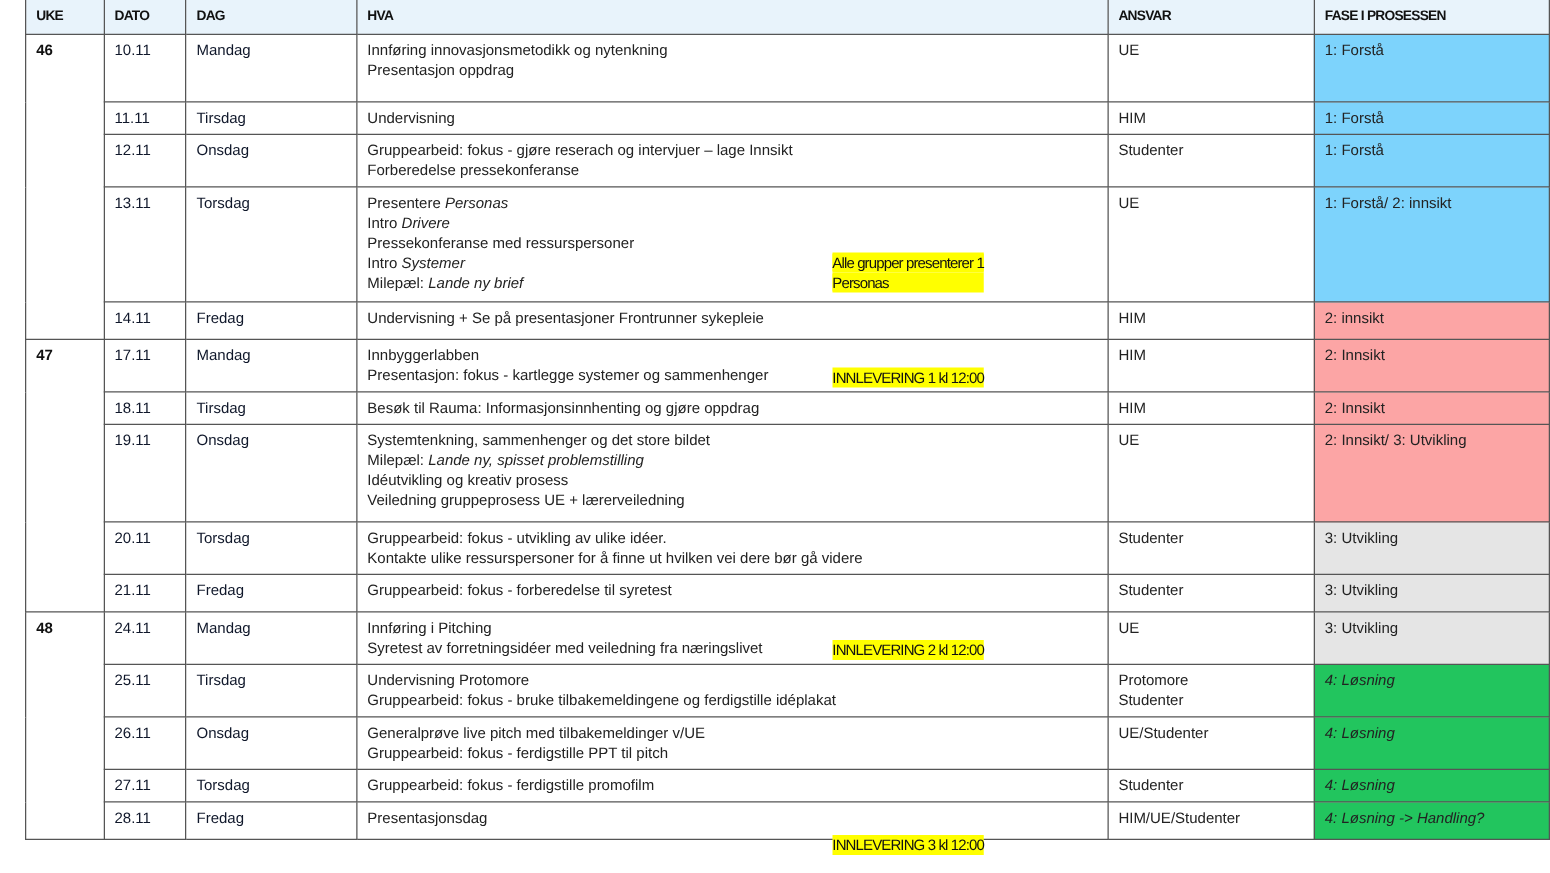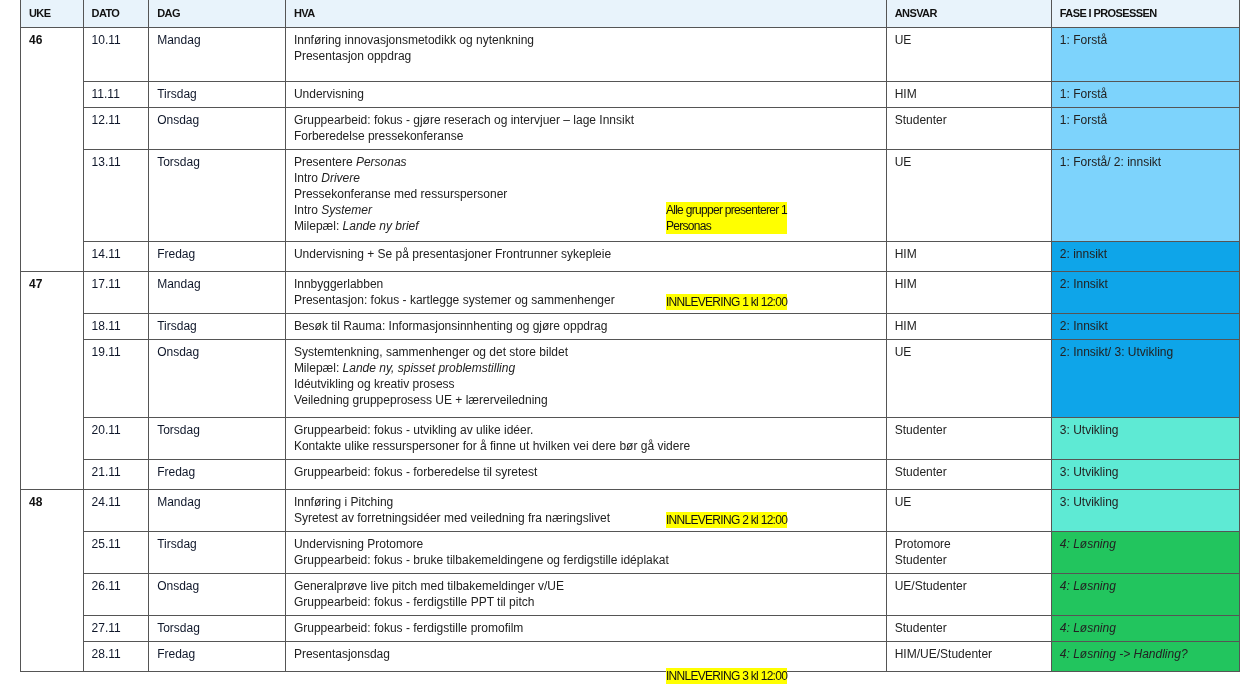--- a/index.html
+++ b/index.html
@@ -9,22 +9,22 @@
   table.plan td, table.plan th { border:1px solid #555; vertical-align:top; padding:4px 6px 3px 8px; line-height:16px; text-align:left; }
   table.plan th { background:#e8f3fb; font-weight:bold; font-size:11px; letter-spacing:-0.6px; height:22px; padding-top:6px; padding-bottom:0; color:#111; }
   td.uke { font-weight:bold; color:#111; }
   td.dato, td.dag { color:#0f172a; }
   td.hva { position:relative; }
   .hl { position:absolute; left:380px; top:4px; background:#ffff00; font-weight:normal; letter-spacing:-0.7px; color:#111; line-height:16px;margin-top:48px; }
   .hl span { background:#ffff00; }
   .line { display:block; white-space:nowrap; }
   .it { font-style:italic; }
   .f1 { background:#7dd3fc; }
-  .f2 { background:#0ea5e9;margin-left:32px; }
-  .f3 { background:#5eead4; }
+  .f2 { background:#fca5a5;margin-left:32px; }
+  .f3 { background:#e5e5e5; }
   .f4 { background:#22c55e;font-style:italic; }
 </style>
 </head>
 <body>
 
 <table class="plan">
   <colgroup>
     <col style="width:63px">
       <col style="width:66px">
       <col style="width:138px">

